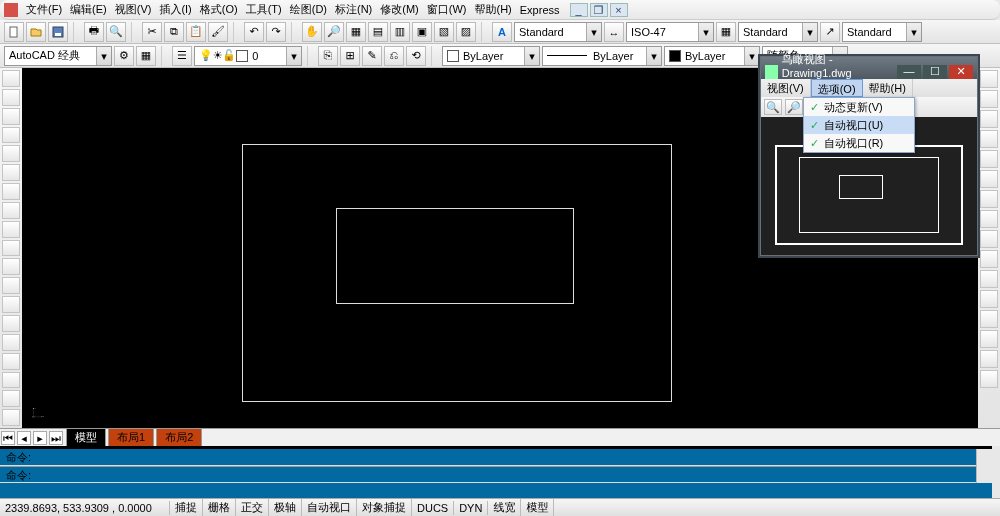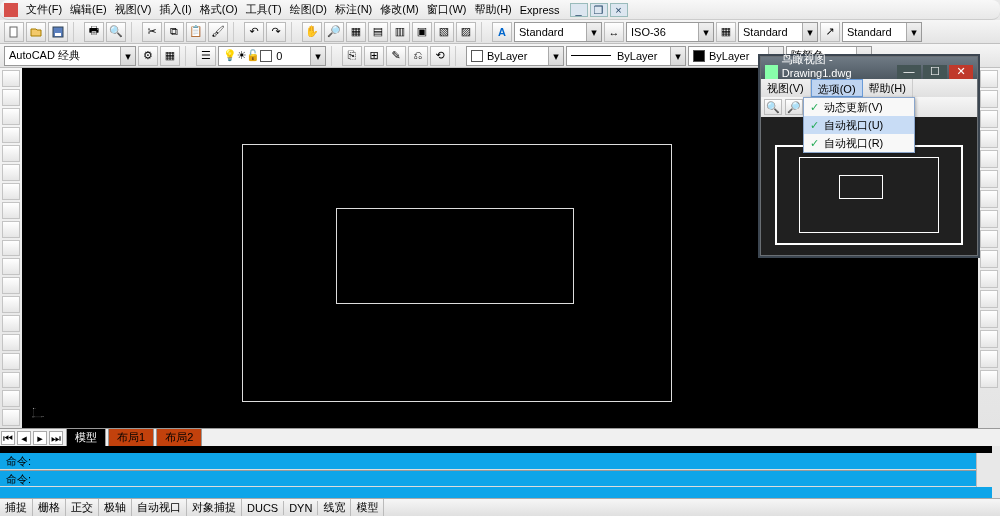--- a/index.html
+++ b/index.html
@@ -34,21 +34,21 @@
 .ltool .tb, .rtool .tb { width: 18px; height: 18px; border: 1px solid #C4C4C4; background: linear-gradient(#FFF,#E6E6E6); }
 
 
 .tabs { position: absolute; left: 0; right: 0; height: 18px; background: #F0F0F0; border-top: 1px solid #999; display: flex; align-items: center; }
 #tabs-bar { bottom: 70px; }
 .tabs .nav { width: 14px; height: 14px; border: 1px solid #AAA; background: #FFF; margin: 0 1px; text-align: center; line-height: 12px; }
 .tabs .tab { padding: 1px 8px; border: 1px solid #999; background: #c2410c; margin-left: 2px; }
 .tabs .tab.active { background: #000; color: #FFF; }
 
 
-.cmd { position: absolute; left: 0; right: 8px; bottom: 18px; height: 52px; background: #0ea5e9; border-top: 7px solid #000000; }
+.cmd { position: absolute; left: 0; right: 8px; bottom: 18px; height: 52px; background: #0369a1; border-top: 3px solid #000000; }
 .cmd .line { height: 17px; border-bottom: 1px solid #DDD; padding: 1px 6px; color: #000; }
 .cmd .sb { position: absolute; right: 0; top: 0; width: 16px; height: 34px; background: #E8E8E8; border-left: 1px solid #BBB; }
 
 
 .status { position: absolute; left: 0; right: 0; bottom: 0; height: 18px; background: linear-gradient(#F6F6F6,#E0E0E0); border-top: 1px solid #AAA; display: flex; align-items: center; }
 .status .seg { padding: 1px 5px; border-right: 1px solid #BBB; }
 
 
 .aerial { position: absolute; right: 22px; top: 56px; width: 218px; height: 200px; background: #202020; border: 1px solid #6A6F74; box-shadow: 0 0 0 2px #3C4651; z-index: 50; }
 .aerial .titlebar { height: 22px; background: linear-gradient(#6F7A84,#4E5962); color: #FFF; display: flex; align-items: flex-end; padding: 0 4px; }
@@ -135,37 +135,37 @@
   <div class="ib">▧</div>
   <div class="ib">▨</div>
   <div class="sep"></div>
   <div class="ib" style="color:#06C;font-weight:bold;">A</div>
   <div class="combo" style="width:88px">
       <span>Standard</span>
       <span class="dd">▾</span>
     </div>
   <div class="ib">↔</div>
   <div class="combo" style="width:88px">
-      <span>ISO-36</span>
+      <span>ISO-47</span>
       <span class="dd">▾</span>
     </div>
   <div class="ib">▦</div>
   <div class="combo" style="width:80px">
       <span>Standard</span>
       <span class="dd">▾</span>
     </div>
   <div class="ib">↗</div>
   <div class="combo" style="width:80px">
       <span>Standard</span>
       <span class="dd">▾</span>
     </div>
 </div>
 
 <div class="proprow">
-  <div class="combo" style="width:132px">
+  <div class="combo" style="width:108px">
       <span>AutoCAD 经典</span>
       <span class="dd">▾</span>
     </div>
   <div class="ib">⚙</div>
   <div class="ib">▦</div>
   <div class="sep"></div>
   <div class="ib">☰</div>
   <div class="combo" style="width:108px">
     <span>💡</span>
     <span>☀</span>
@@ -268,20 +268,21 @@
   <div class="tab">布局2</div>
 </div>
 
 <div class="cmd">
   <div class="line">命令:</div>
   <div class="line" style="border-top:1px solid #999">命令:</div>
   <div class="sb"></div>
 </div>
 
 <div class="status">
+  <div class="seg" style="width:170px">2339.8693, 533.9309 , 0.0000</div>
   <div class="seg">捕捉</div>
   <div class="seg">栅格</div>
   <div class="seg">正交</div>
   <div class="seg">极轴</div>
   <div class="seg">自动视口</div>
   <div class="seg">对象捕捉</div>
   <div class="seg">DUCS</div>
   <div class="seg">DYN</div>
   <div class="seg">线宽</div>
   <div class="seg">模型</div>

